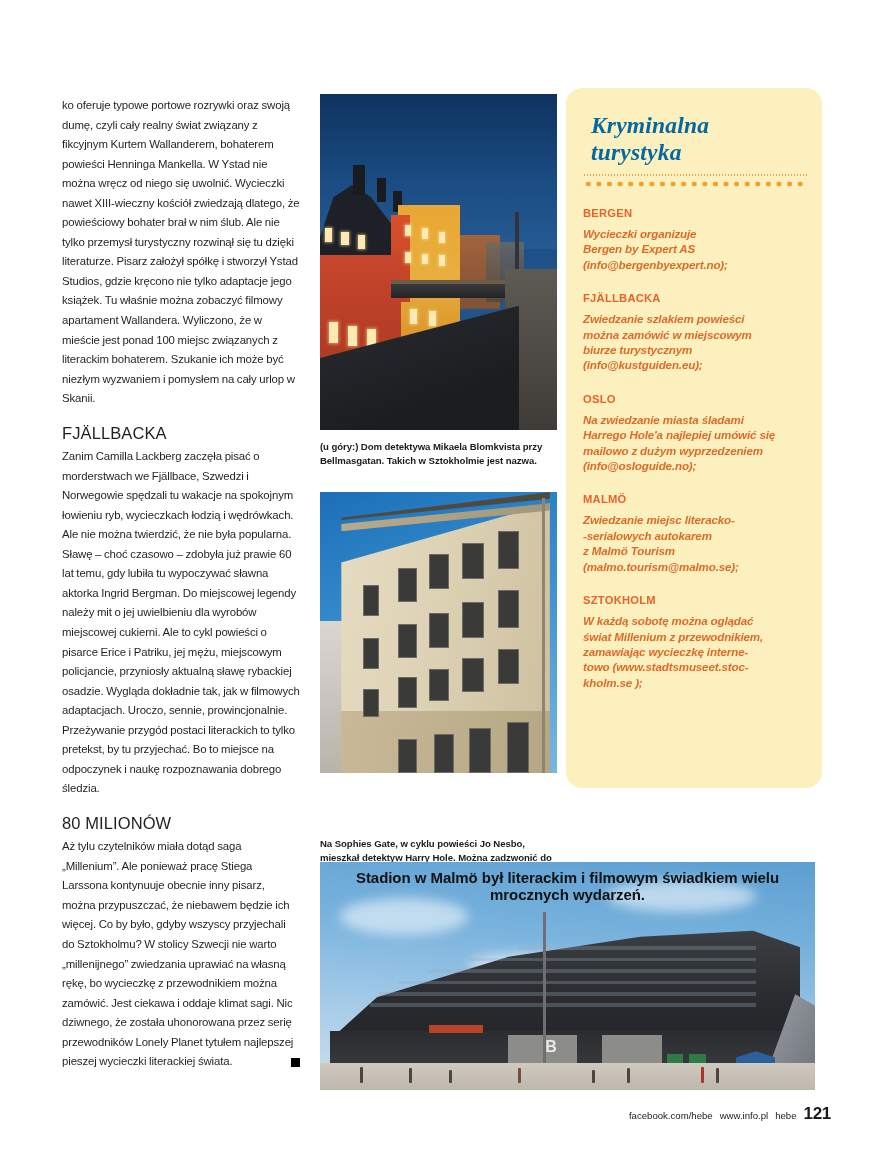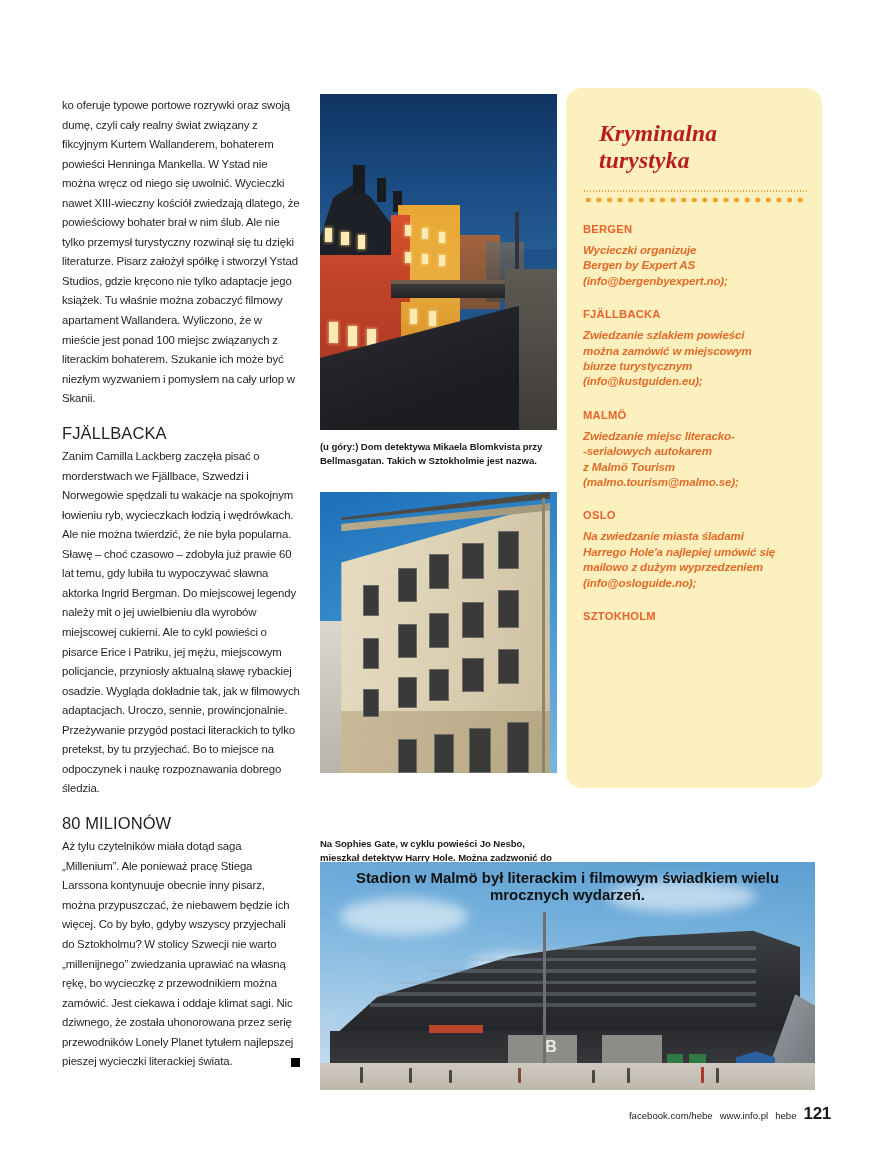--- a/index.html
+++ b/index.html
@@ -356,23 +356,23 @@
     left: 17px;
     top: 16px;
     right: 14px;
   }
   .sb-title {
     font-family: "Liberation Serif", serif;
     font-style: italic;
     font-weight: 700;
     font-size: 23.5px;
     line-height: 27px;
-    color: #b91c1c;
+    color: #0369a1;
     letter-spacing: 0.2px;
-    margin: 16px;
+    margin: 8px;
   }
   .sb-dots-fine {
     margin-top: 6px;
     height: 2px;
     background-image: radial-gradient(circle, #e8a24a 0.7px, transparent 0.8px);
     background-size: 3px 2px;
     background-repeat: repeat-x;
   }
   .sb-dots-bold {
     margin-top: 5px;
@@ -570,37 +570,42 @@
       <div class="sb-entry">
         <div class="sb-city">FJÄLLBACKA</div>
         <div class="sb-text">Zwiedzanie szlakiem powieści
 można zamówić w miejscowym
 biurze turystycznym
 (info@kustguiden.eu);</div>
       </div>
 
 
       <div class="sb-entry">
+        <div class="sb-city">OSLO</div>
+        <div class="sb-text">Na zwiedzanie miasta śladami
+Harrego Hole'a najlepiej umówić się
+mailowo z dużym wyprzedzeniem
+(info@osloguide.no);</div>
+      </div>
+
+      <div class="sb-entry">
         <div class="sb-city">MALMÖ</div>
         <div class="sb-text">Zwiedzanie miejsc literacko-
 -serialowych autokarem
 z Malmö Tourism
 (malmo.tourism@malmo.se);</div>
       </div>
 
       <div class="sb-entry">
-        <div class="sb-city">OSLO</div>
-        <div class="sb-text">Na zwiedzanie miasta śladami
-Harrego Hole'a najlepiej umówić się
-mailowo z dużym wyprzedzeniem
-(info@osloguide.no);</div>
-      </div>
-
-      <div class="sb-entry">
         <div class="sb-city">SZTOKHOLM</div>
+        <div class="sb-text">W każdą sobotę można oglądać
+świat Millenium z przewodnikiem,
+zamawiając wycieczkę interne-
+towo (www.stadtsmuseet.stoc-
+kholm.se );</div>
       </div>
     </div>
   </aside>
 
   <div class="footer">
     <span class="footer-fb">facebook.com/hebe</span>
     <span class="footer-www">www.info.pl</span>
     <span class="footer-brand">hebe</span>
     <span class="footer-page">121</span>
   </div>

